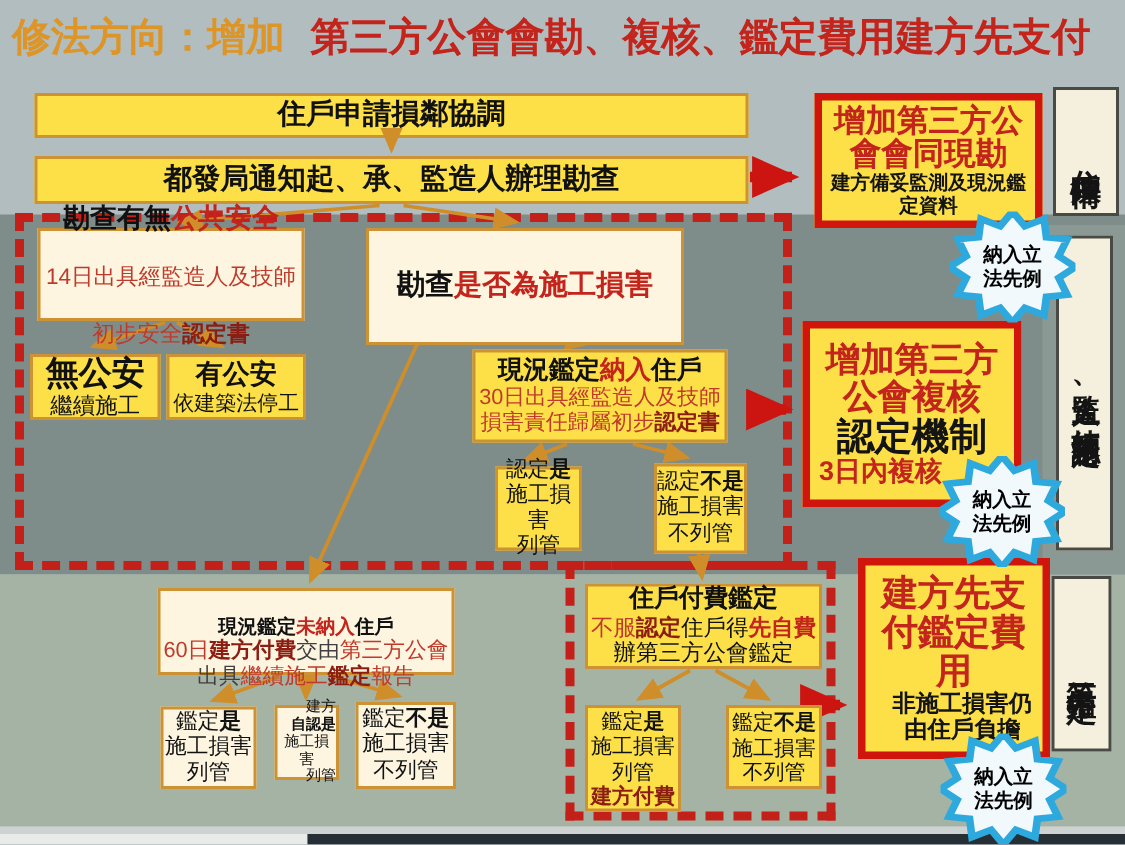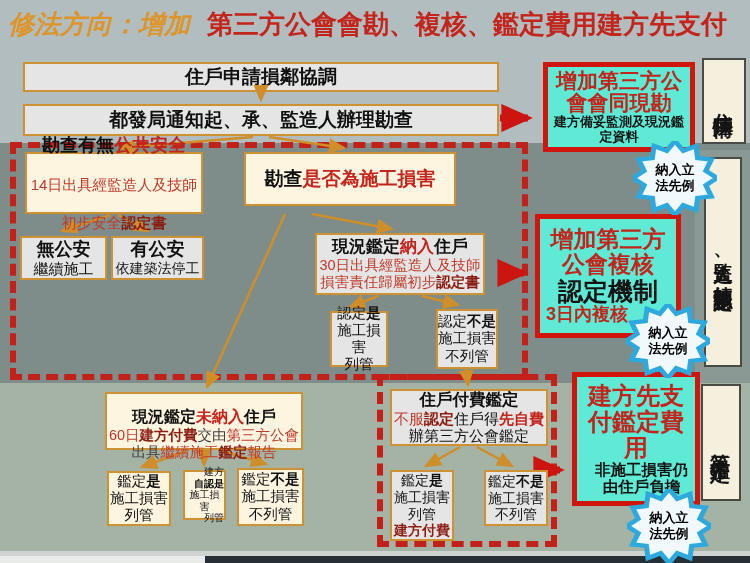--- a/index.html
+++ b/index.html
@@ -9,33 +9,33 @@
   
   .band-top   { left:0; top:0; width:750px; height:143px; background:#b2bdbf; }
   .band-mid   { left:0; top:143px; width:750px; height:240px; background:#7e8d89; }
   .band-bot   { left:0; top:383px; width:750px; height:168px; background:#a5b3a4; }
   .side-panel { left:695px; top:150px; width:55px; height:233px; background:#8b9995; }
   .strip-a { left:0; top:551px; width:750px; height:5px; background:#ced3d1; }
   .strip-b { left:0; top:556px; width:205px; height:7px; background:#e9ebe9; }
   .strip-c { left:205px; top:556px; width:545px; height:7px; background:#252f35; }
   
   .title { left:8px; top:7px; width:742px; font-size:26px; font-weight:bold; letter-spacing:0px; white-space:nowrap; }
-  .title .pfx { color:#dc9526;font-style:italic; }
+  .title .pfx { color:#dc9526; }
   .title .main { color:#c3241c;margin-left:17px; }
   
-  .box { border:2.5px solid #cc9233; background:#e5e5e5; display:flex; flex-direction:column; align-items:center; justify-content:center; text-align:center; color:#111; line-height:1.18; }
+  .box { border:2.5px solid #cc9233; background:#fde047; display:flex; flex-direction:column; align-items:center; justify-content:center; text-align:center; color:#111; line-height:1.18; }
   .box.cream { background:#fdf5e0; }
   .b { font-weight:bold; }
   .red  { color:#c3241c; }
   .crim { color:#bf3a2b; }
   .dkred { color:#8c1d12; font-weight:bold; }
   .gray { color:#3f3f3f; }
   .dashed { border:6px dashed #c4201a; background:transparent; }
   
-  .callout { background:#5eead4; border:5px solid #cf150c; display:flex; flex-direction:column; align-items:center; justify-content:center; text-align:center; line-height:1.08; }
+  .callout { background:#fde047; border:5px solid #cf150c; display:flex; flex-direction:column; align-items:center; justify-content:center; text-align:center; line-height:1.08; }
   .callout .ct { color:#c3241c; font-weight:bold; }
   .callout .cs { color:#141414; font-weight:bold; line-height:1.12; }
   
   .vlabel { background:#f5efdd; border:2px solid #4a4a45; display:flex; align-items:center; justify-content:center; writing-mode:vertical-rl; text-orientation:upright; font-weight:bold; color:#141414; font-size:20px; letter-spacing:3px; }
   
   .badge { width:84px; height:74px; }
   .badge svg { position:absolute; left:0; top:0; width:100%; height:100%; }
   .badge .bt { position:absolute; left:0; top:0; width:100%; height:100%; display:flex; flex-direction:column; align-items:center; justify-content:center; font-size:13px; font-weight:bold; color:#000000; line-height:1.25; z-index:2; }
   svg.wires { left:0; top:0; width:750px; height:563px; pointer-events:none; z-index:5; }
   .lift { z-index:6; }
@@ -64,29 +64,29 @@
 
 <div class="abs dashed" style="left:10px; top:142px; width:518px; height:238px;"></div>
 
 <div class="abs box cream lift" style="left:25px; top:152px; width:178px; height:62px; font-size:15px;gap:20px;">
   <div style="font-size:18px;"><span class="b">勘查有無</span><span class="b red">公共安全</span></div>
   <div class="crim">14日出具經監造人及技師</div>
   <div><span class="crim">初步安全</span><span class="dkred">認定書</span></div>
 </div>
 
 <div class="abs box lift" style="left:20px; top:236px; width:87px; height:44px; font-size:15px;">
-  <div class="b" style="font-size:18px;">無公安</div>
+  <div class="b" style="font-size:22px;">無公安</div>
   <div>繼續施工</div>
 </div>
 <div class="abs box lift" style="left:111px; top:236px; width:93px; height:44px; font-size:14px;">
   <div class="b" style="font-size:18px;">有公安</div>
   <div>依建築法停工</div>
 </div>
 
-<div class="abs box cream lift" style="left:244px; top:152px; width:212px; height:54px; font-size:19px; font-weight:bold;">
+<div class="abs box cream lift" style="left:244px; top:152px; width:212px; height:78px; font-size:19px; font-weight:bold;">
   <div><span>勘查</span><span class="red">是否為施工損害</span></div>
 </div>
 
 <div class="abs box lift" style="left:315px; top:233px; width:170px; height:62px; font-size:14.5px;">
   <div style="font-size:17px;"><span class="b">現況鑑定</span><span class="b red">納入</span><span class="b">住戶</span></div>
   <div class="crim">30日出具經監造人及技師</div>
   <div><span class="crim">損害責任歸屬初步</span><span class="dkred">認定書</span></div>
 </div>
 
 <div class="abs box lift" style="left:330px; top:311px; width:58px; height:56px; font-size:14.5px;">
@@ -94,21 +94,21 @@
   <div>施工損害</div>
   <div>列管</div>
 </div>
 <div class="abs box lift" style="left:436px; top:309px; width:62px; height:60px; font-size:14.5px;">
   <div><span>認定</span><span class="b">不是</span></div>
   <div>施工損害</div>
   <div>不列管</div>
 </div>
 
 <div class="abs box cream lift" style="left:105px; top:392px; width:198px; height:58px; font-size:14.5px;">
-  <div style="font-size:16px;margin-top:28px;"><span class="b">現況鑑定</span><span class="b red">未納入</span><span class="b">住戶</span></div>
+  <div style="font-size:13px;margin-top:28px;"><span class="b">現況鑑定</span><span class="b red">未納入</span><span class="b">住戶</span></div>
   <div><span class="crim">60日</span><span class="dkred">建方付費</span><span class="gray">交由</span><span class="crim">第三方公會</span></div>
   <div><span class="gray">出具</span><span class="crim">繼續施工</span><span class="dkred">鑑定</span><span class="crim">報告</span></div>
 </div>
 
 <div class="abs box cream lift" style="left:107px; top:471px; width:64px; height:55px; font-size:14.5px;">
   <div><span>鑑定</span><span class="b">是</span></div>
   <div>施工損害</div>
   <div>列管</div>
 </div>
 <div class="abs box cream lift" style="left:183px; top:470px; width:43px; height:50px; font-size:10px; line-height:1.15;align-items:flex-end;">

